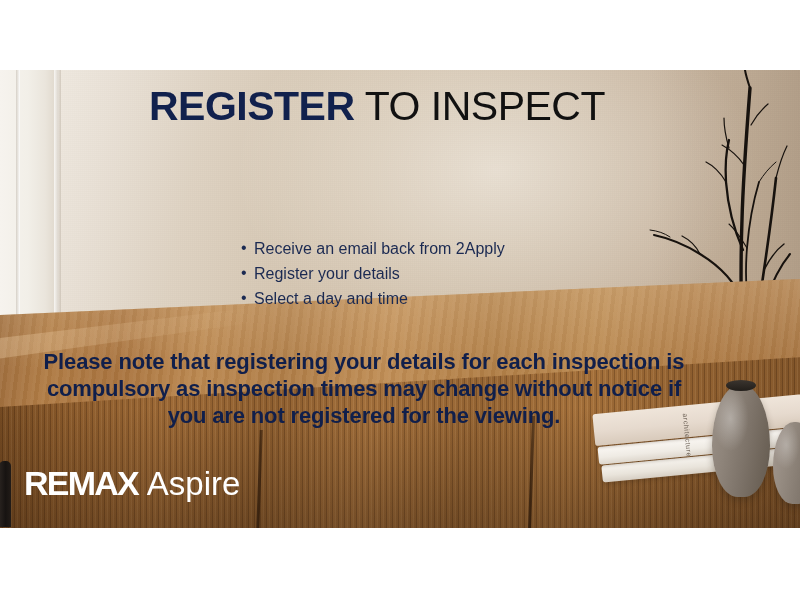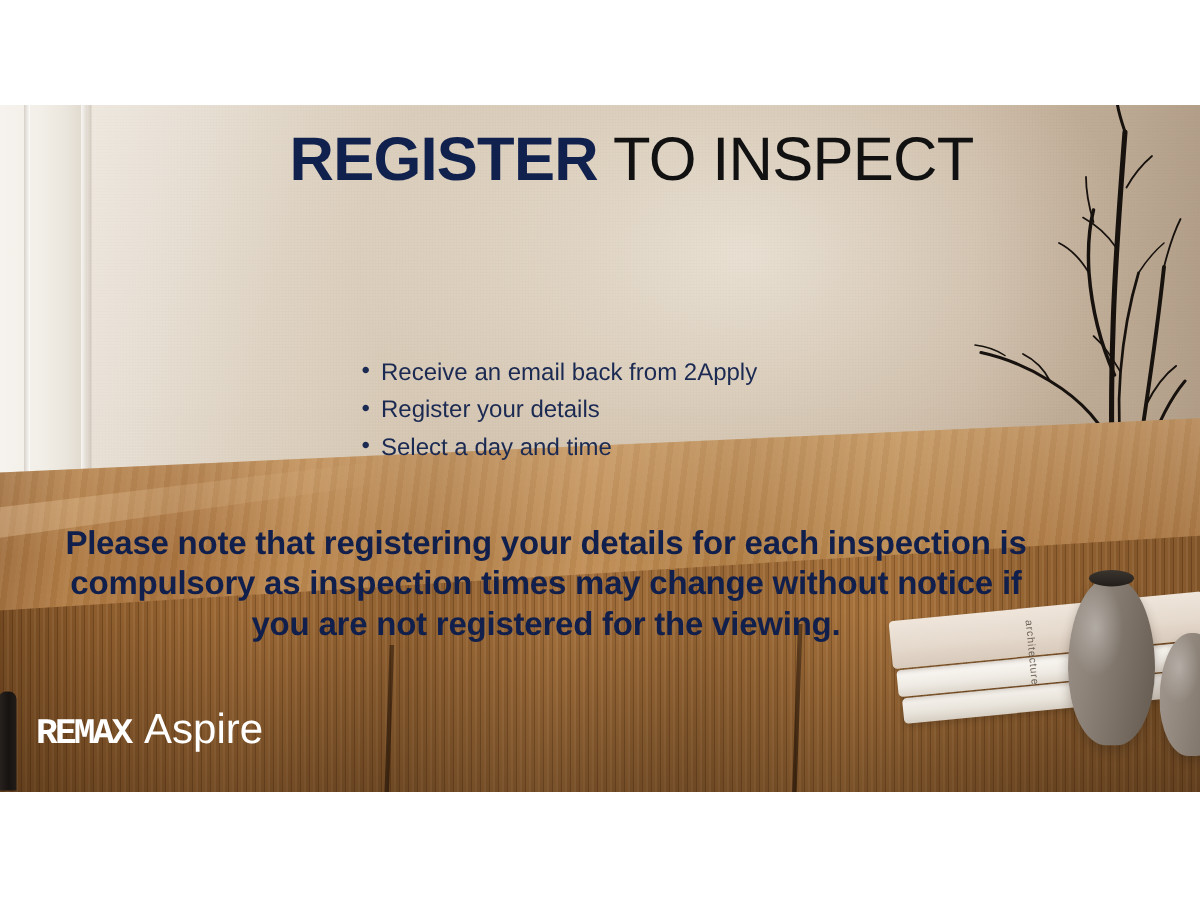--- a/index.html
+++ b/index.html
@@ -268,21 +268,20 @@
 
   .headline {
     position: absolute;
     left: 0; top: 16px;
     width: 754px;
     text-align: center;
     font-size: 41px;
     line-height: 1;
     white-space: nowrap;
     letter-spacing: -0.5px;
-    padding-left: 44px;
   }
   .headline .hl-bold {
     font-weight: bold;
     color: #11214d;
   }
   .headline .hl-light {
     font-weight: normal;
     color: #111111;
   }
 
@@ -334,28 +333,27 @@
     letter-spacing: -0.15px;
   }
 
   .logo {
     position: absolute;
     left: 24px; bottom: 25px;
     white-space: nowrap;
     color: #ffffff;
   }
   .logo .logo-mark {
-    font-size: 24px;
+    font-size: 34px;
     font-weight: bold;
     letter-spacing: -1.8px;
     vertical-align: baseline;
-    font-family: Liberation Mono, monospace;
   }
   .logo .logo-sub {
-    font-size: 28px;
+    font-size: 33px;
     font-weight: normal;
     letter-spacing: 0px;
     margin-left: 9px;
     vertical-align: baseline;
   }
 </style>
 </head>
 <body>
 
 <div class="page">

